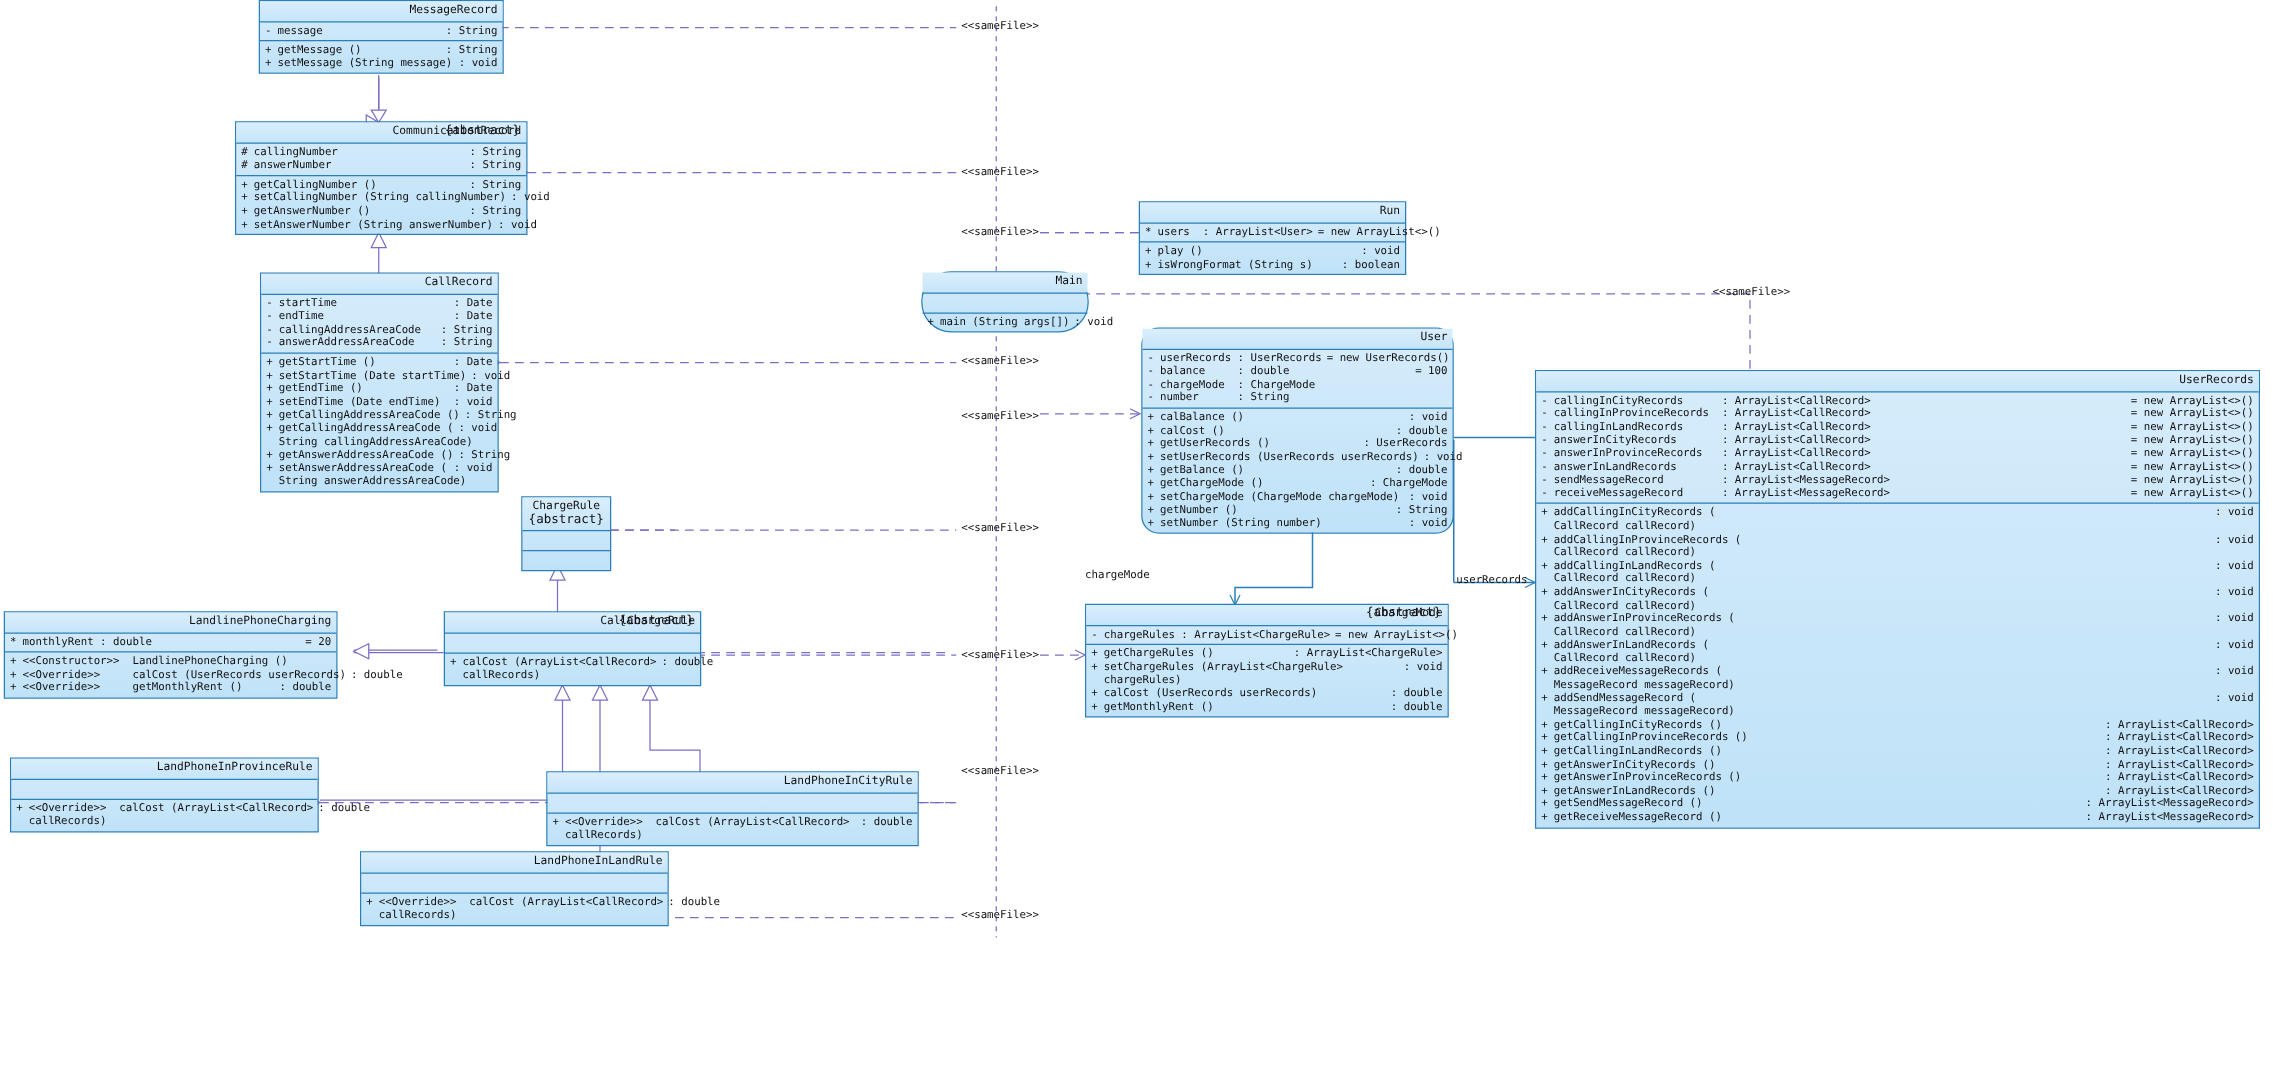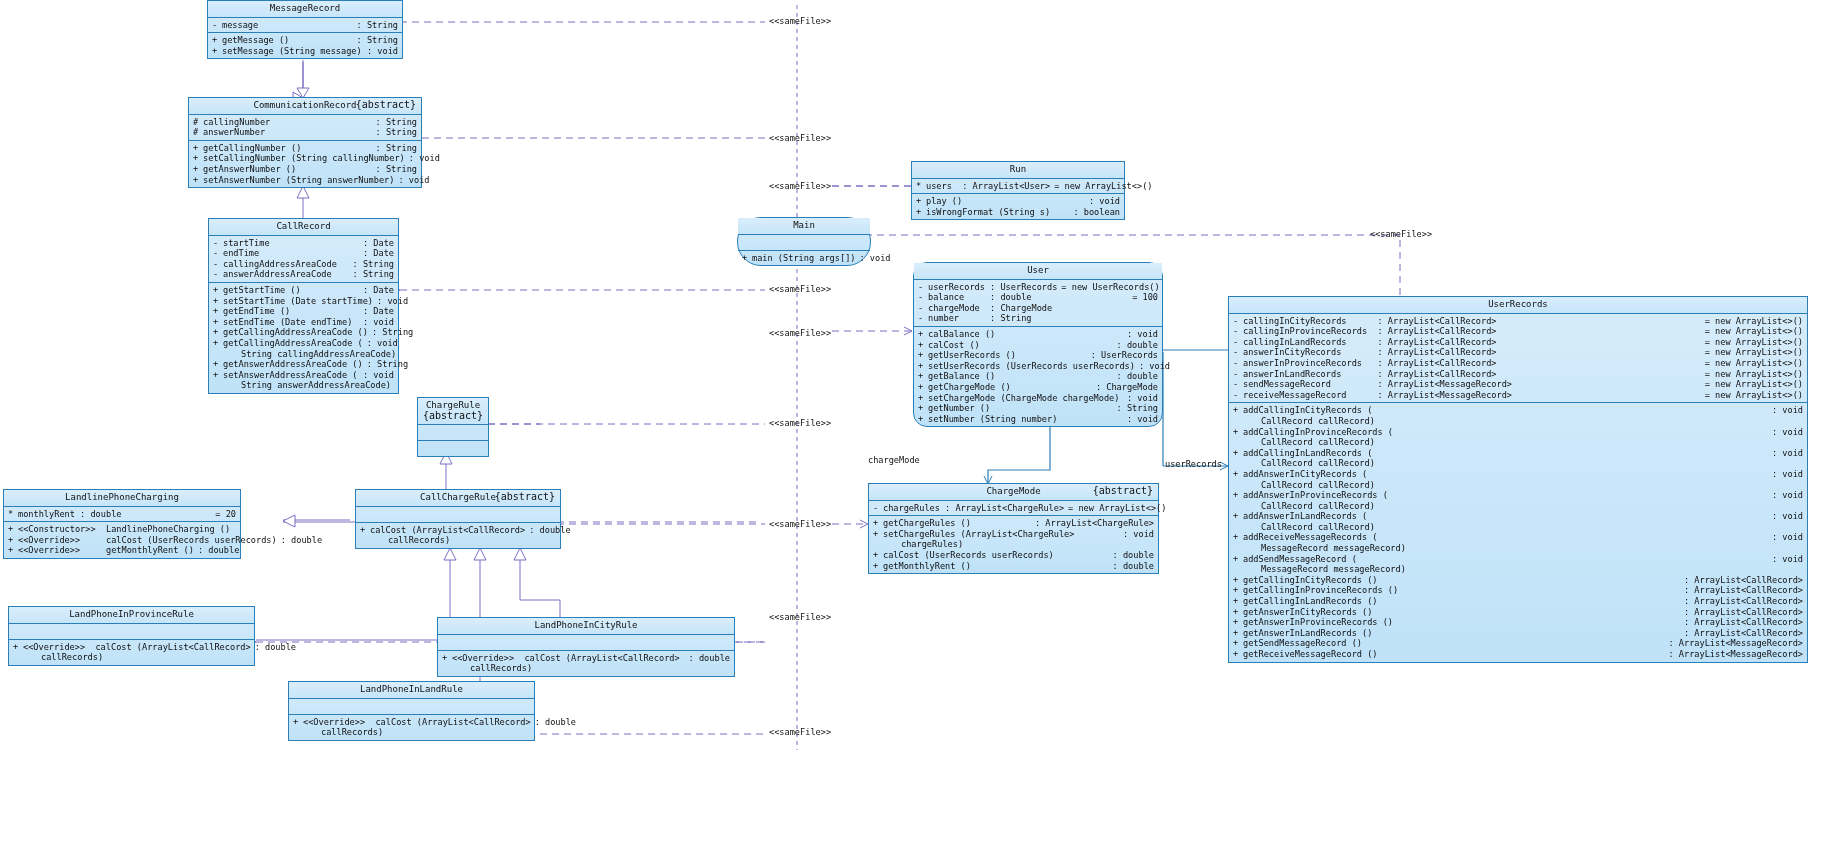--- a/index.html
+++ b/index.html
@@ -32,21 +32,21 @@
     box-sizing: border-box;
     border: 1px solid #2a7fb8;
     background: linear-gradient(180deg, #d6ecfb 0%, #bfe2f8 100%);
     font-size: 8.6px;
     line-height: 10.6px;
     color: #101010;
     z-index: 5;
   }
   .uml .hdr {
     position: relative;
-    text-align: center;
+    text-align: right;
     padding: 2px 4px 3px 4px;
     border-bottom: 1px solid #2a7fb8;
     background: linear-gradient(180deg, #d9eefc 0%, #c6e5f9 100%);
     font-size: 9px;
     white-space: nowrap;
   }
   .uml .hdr .abs {
     position: absolute;
     right: 5px;
     top: 2px;
@@ -69,21 +69,21 @@
   .row {
     display: flex;
     white-space: pre;
     padding: 0 4px 0 4px;
     font-size: 8.6px;
     line-height: 10.6px;
   }
   .row .vis { width: 10px; flex: 0 0 10px; }
   .row .nm { flex: 1 1 auto; white-space: pre; }
   .row .ty { flex: 0 0 auto; white-space: pre; padding-left: 4px; }
-  .row.cont { padding-left: 22px; }
+  .row.cont { padding-left: 4px; }
   .note {
     position: absolute;
     font-size: 8.6px;
     line-height: 10px;
     color: #111;
     white-space: nowrap;
     z-index: 6;
     font-family: "DejaVu Sans Mono", "Liberation Mono", monospace;
   }
   .edgelabel {
@@ -646,21 +646,21 @@
         <span class="ty">: double</span>
       </div>
       <div class="row">
         <span class="vis">+</span>
         <span class="nm">getMonthlyRent ()</span>
         <span class="ty">: double</span>
       </div>
     </div>
   </div>
 
-  <div class="uml" style="left:3px; top:489px; width:238px;">
+  <div class="uml" style="left:3px; top:489px; width:267px;">
     <div class="hdr">
       <span>LandlinePhoneCharging</span>
     </div>
     <div class="sect">
       <div class="row">
         <span class="vis">*</span>
         <span class="nm">monthlyRent : double</span>
         <span class="ty">= 20</span>
       </div>
     </div>

